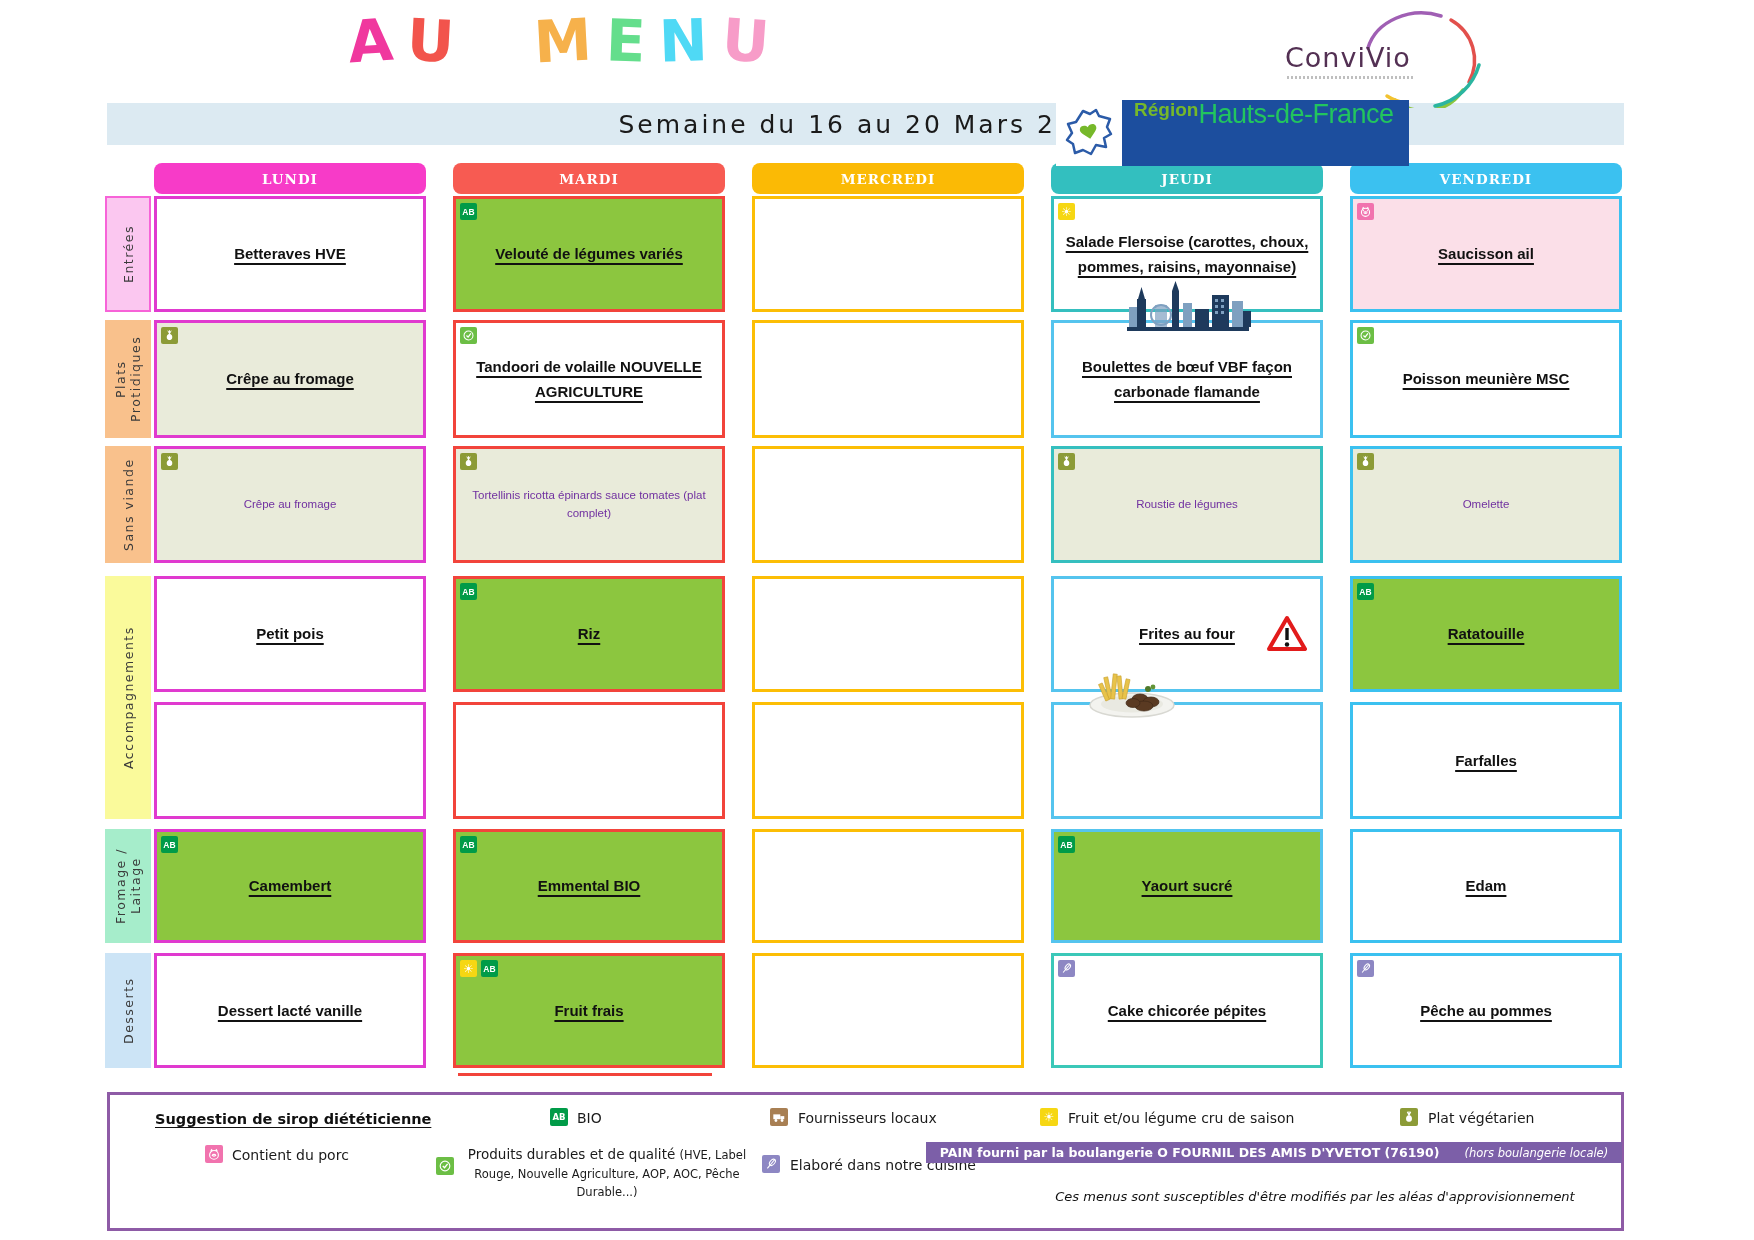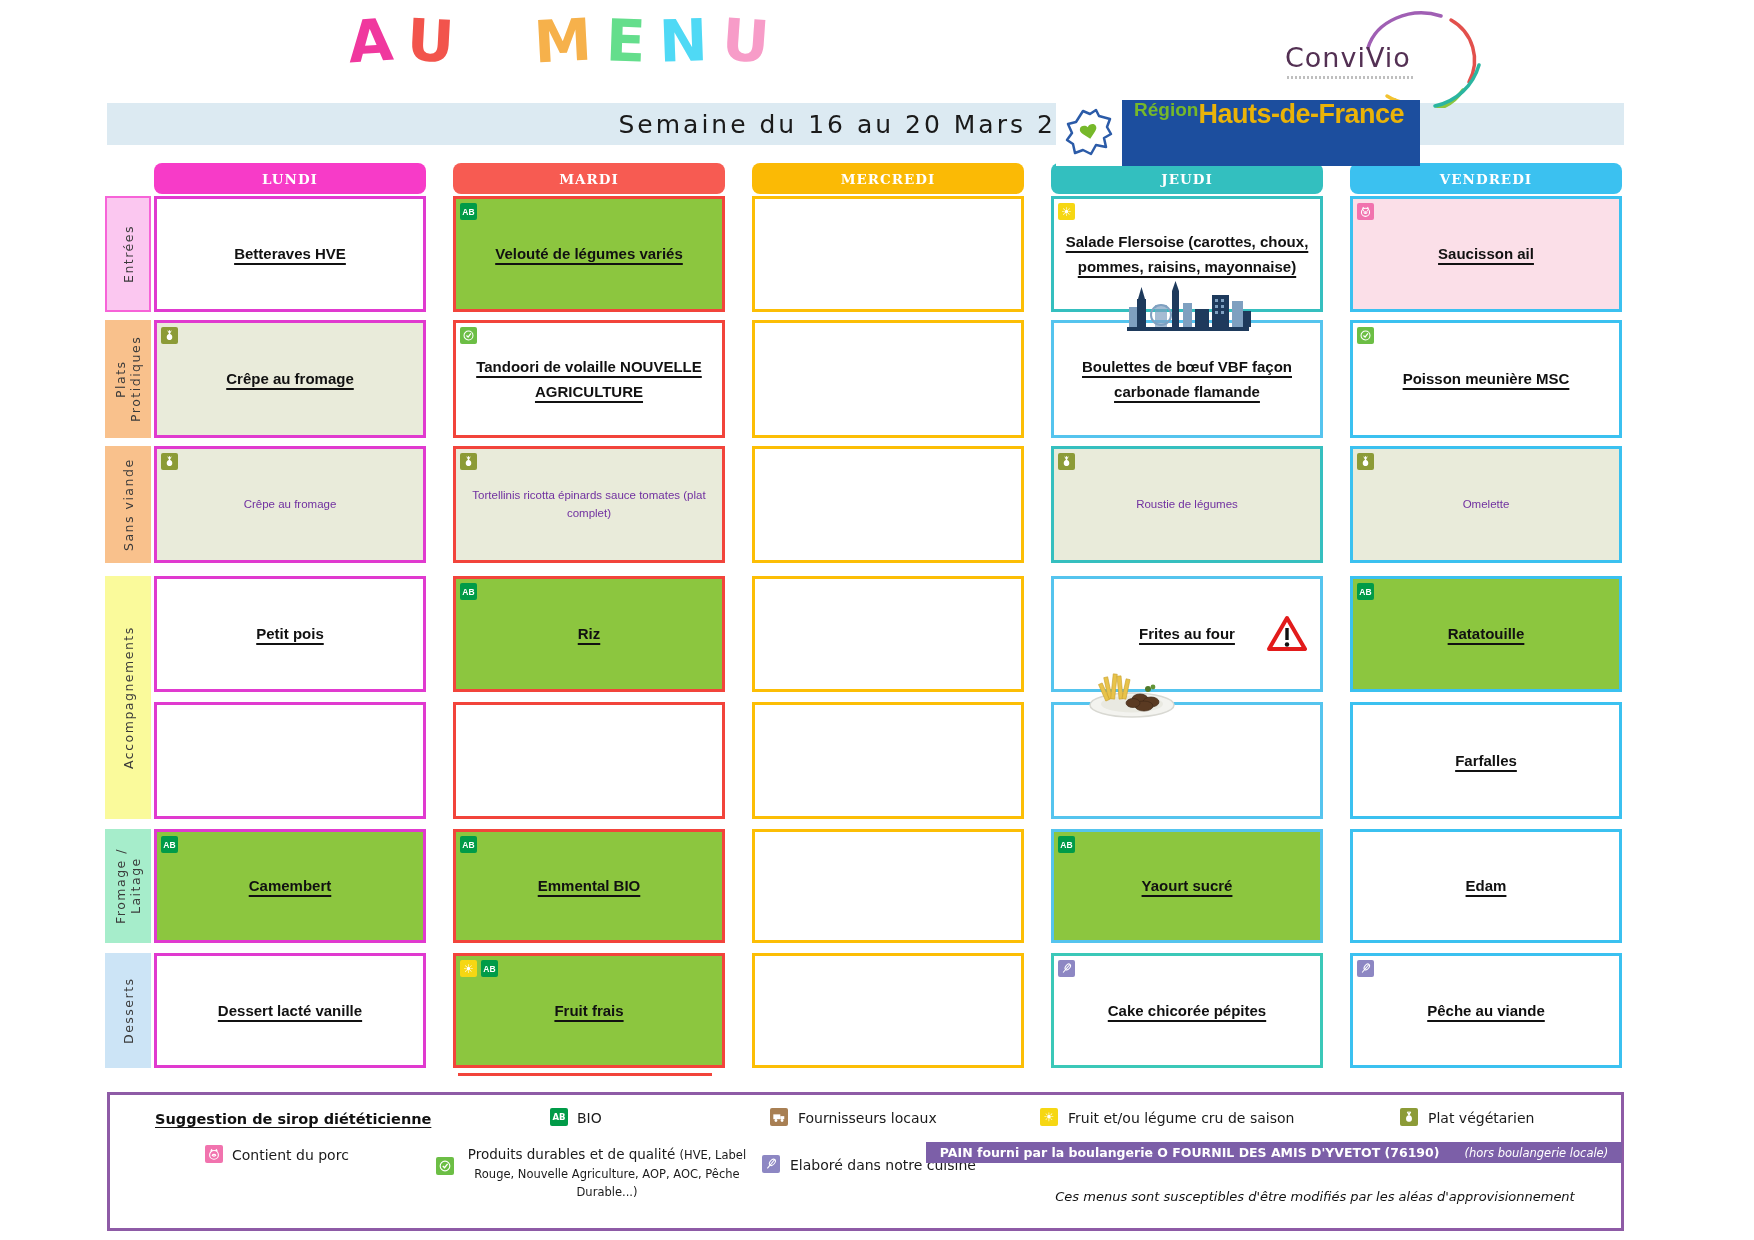--- a/index.html
+++ b/index.html
@@ -20,21 +20,21 @@
   .week-band{position:absolute;left:107px;top:103px;width:1517px;height:42px;background:#DCEAF2;
              display:flex;align-items:center;justify-content:center;}
   .week-band span{font-family:"DejaVu Sans",sans-serif;font-size:25px;letter-spacing:3px;color:#1a1a1a;}
 
   
   .region-logo{position:absolute;left:1056px;top:100px;height:66px;display:flex;z-index:6;}
   .region-map{width:66px;height:66px;background:#ffffff;display:flex;align-items:center;justify-content:center;}
   .region-text{background:#1C4E9E;height:66px;display:flex;flex-direction:row;justify-content:center;
                padding:0 16px 0 12px;}
   .region-text .l1{color:#76B82A;font-weight:bold;font-size:19px;line-height:1.05;}
-  .region-text .l2{color:#eab308;font-weight:bold;font-size:27px;line-height:1.05;letter-spacing:-0.5px;}
+  .region-text .l2{color:#22c55e;font-weight:normal;font-size:27px;line-height:1.05;letter-spacing:-0.5px;}
 
   
   .convivio{position:absolute;left:1283px;top:10px;width:220px;height:98px;}
   .convivio svg{position:absolute;left:0;top:0;}
   .convivio .brand{position:absolute;left:2px;top:32px;font-size:27px;color:#533053;letter-spacing:1px;
                    font-family:"DejaVu Sans",sans-serif;}
   .convivio .tagline{position:absolute;left:4px;top:66px;width:128px;height:3px;opacity:.55;
       background:repeating-linear-gradient(90deg,#8a8a8a 0 2px,transparent 2px 4px);}
 
   
@@ -456,21 +456,21 @@
         <span class="ic ic-whisk">
           <svg width="13" height="13" viewBox="0 0 16 16">
             <g transform="rotate(40 8 8)" stroke="#fff" fill="none" stroke-width="1.2">
               <line x1="8" y1="14.5" x2="8" y2="9"></line>
               <ellipse cx="8" cy="5.5" rx="2.6" ry="4.2"></ellipse>
               <line x1="8" y1="9.5" x2="8" y2="1.5"></line>
             </g>
           </svg>
         </span>
       </span>
-    <span class="dish">Pêche au viande</span>
+    <span class="dish">Pêche au pommes</span>
   </div>
 </div>
 
 <div class="legend">
   <span class="lg-suggestion">Suggestion de sirop diététicienne</span>
 
   <span class="ic ic-pig lg-ic lg-porc-ic">
       <svg width="14" height="14" viewBox="0 0 16 16">
         <path d="M3.5 5 L5 2 L7 4 Z M12.5 5 L11 2 L9 4 Z" fill="#fff"></path>
         <circle cx="8" cy="9" r="5" fill="none" stroke="#fff" stroke-width="1.3"></circle>

